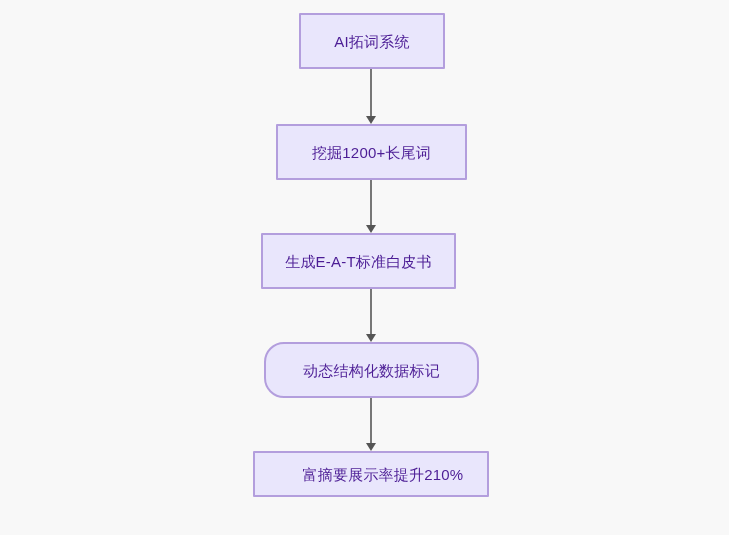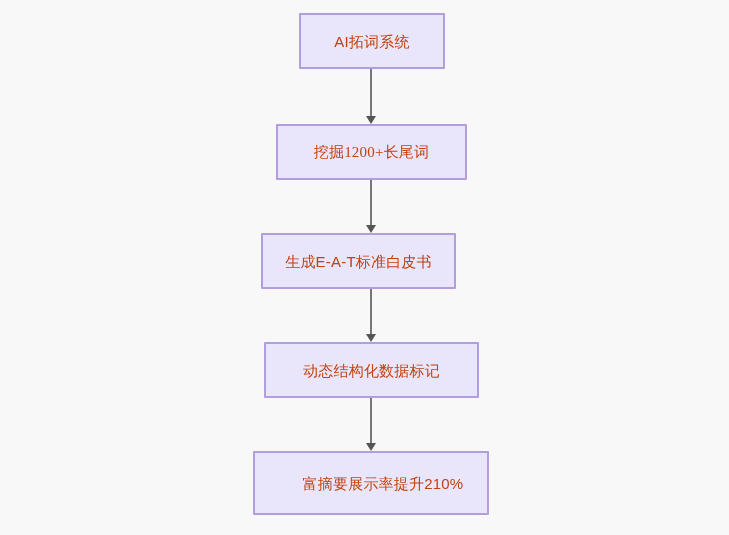--- a/index.html
+++ b/index.html
@@ -22,21 +22,21 @@
 
   .node {
     position: absolute;
     box-sizing: border-box;
     background: #e9e6fc;
     border: 2px solid #b39edd;
     border-radius: 1px;
     display: flex;
     align-items: center;
     justify-content: center;
-    color: #c2410c;
+    color: #4c1d95;
     font-size: 15px;
     line-height: 1;
     letter-spacing: 0.2px;
     white-space: nowrap;
   }
 
   .node-label {
     display: block;
     text-align: center;
   }
@@ -84,29 +84,29 @@
 
   <div class="edge" style="left:371px; top:398px; height:53px;">
     <div class="edge-line" style="height:45px;"></div>
     <div class="edge-arrow" style="top:45px;"></div>
   </div>
 
   <div class="node" style="left:299px; top:13px; width:146px; height:56px;">
     <span class="node-label">AI拓词系统</span>
   </div>
 
-  <div class="node" style="left:276px; top:124px; width:191px; height:56px;font-family:Liberation Serif, serif;">
+  <div class="node" style="left:276px; top:124px; width:191px; height:56px;">
     <span class="node-label">挖掘1200+长尾词</span>
   </div>
 
   <div class="node" style="left:261px; top:233px; width:195px; height:56px;">
     <span class="node-label">生成E-A-T标准白皮书</span>
   </div>
 
-  <div class="node" style="left:264px; top:342px; width:215px; height:56px;">
+  <div class="node" style="left:264px; top:342px; width:215px; height:56px;border-radius:20px;">
     <span class="node-label">动态结构化数据标记</span>
   </div>
 
-  <div class="node" style="left:253px; top:451px; width:236px; height:64px;padding-left:24px;">
+  <div class="node" style="left:253px; top:451px; width:236px; height:46px;padding-left:24px;">
     <span class="node-label">富摘要展示率提升210%</span>
   </div>
 
 </div>
 
 </body></html>

